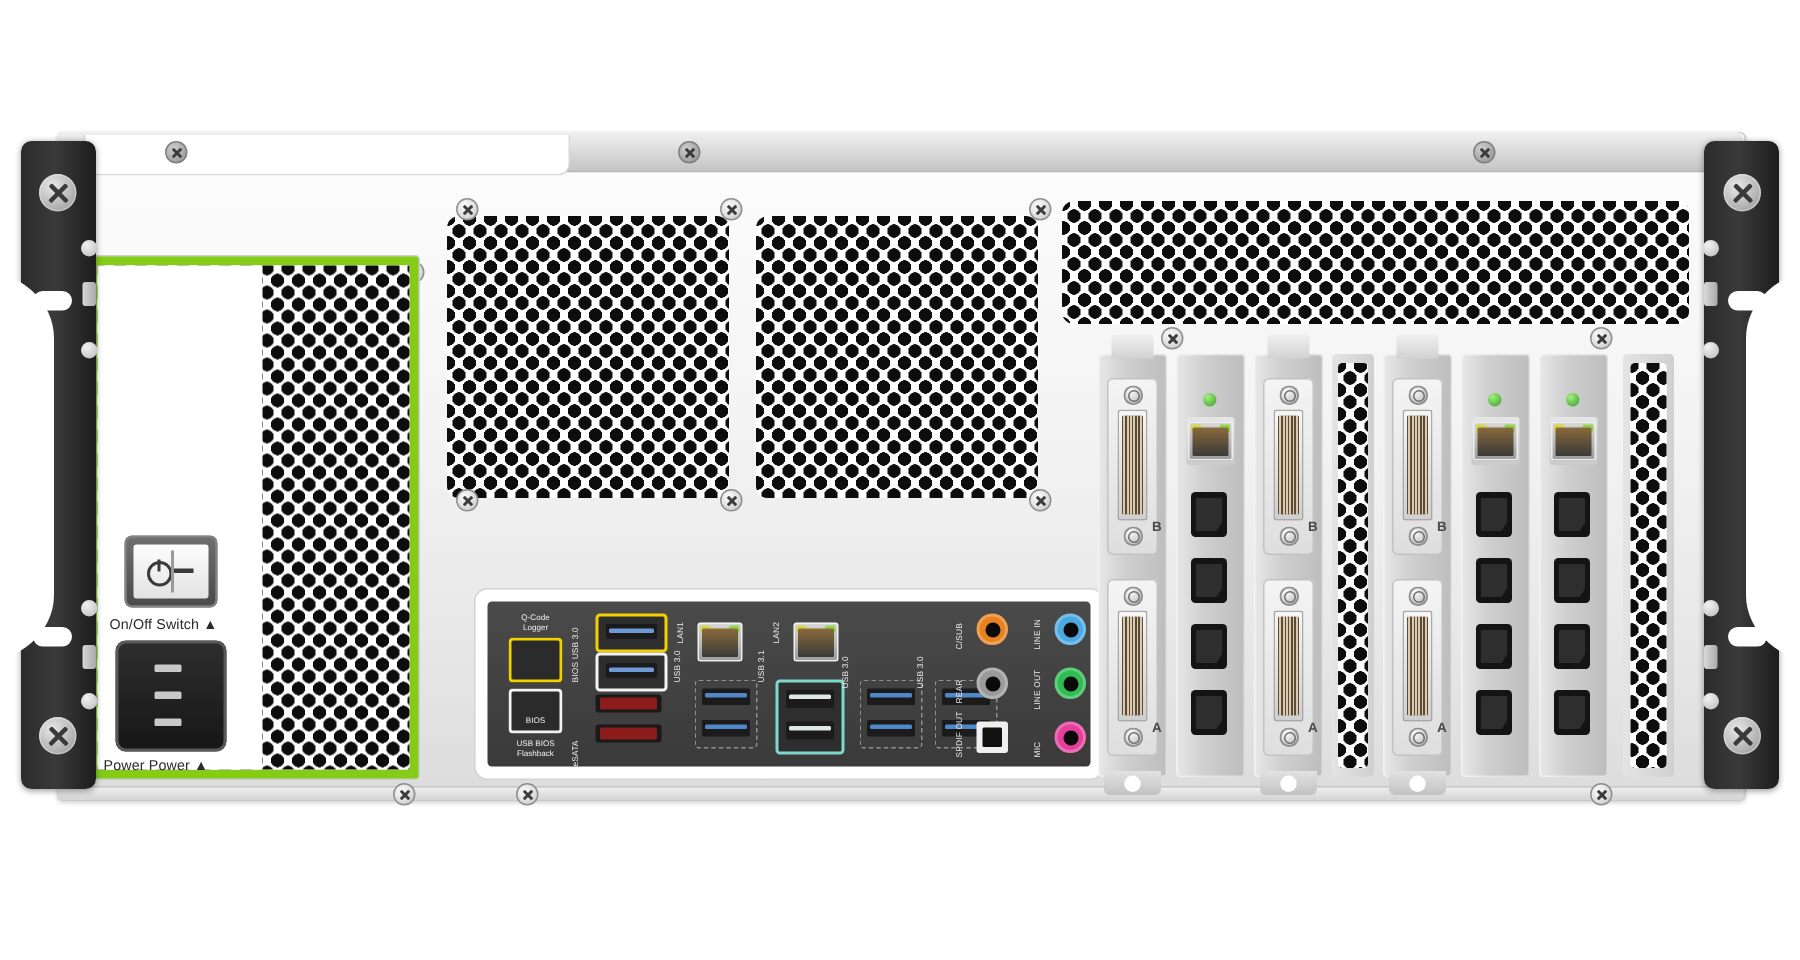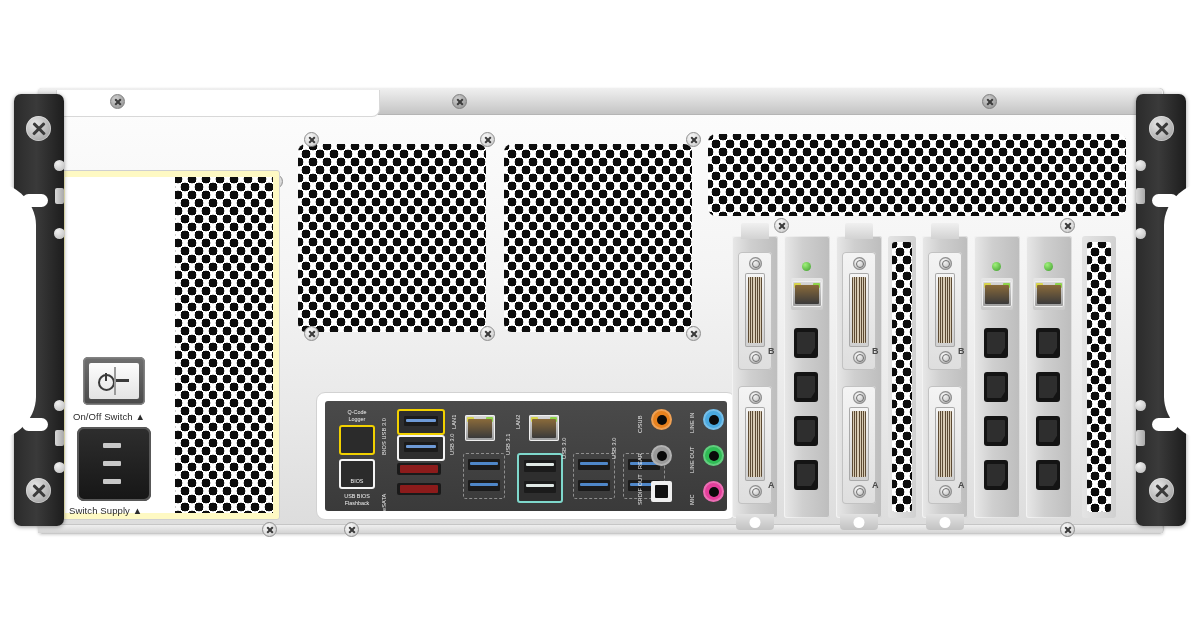--- a/index.html
+++ b/index.html
@@ -61,21 +61,21 @@
     background-color:#ffffff;
     background-image:
       radial-gradient(circle at 50% 50%, #0d0d0d 41%, transparent 43%),
       radial-gradient(circle at 50% 50%, #0d0d0d 41%, transparent 43%);
     background-size:14px 16px,14px 16px;
     background-position:0 0, 7px 8px;}
   .mesh.rounded{border-radius:8px;}
 
   
   .psu{position:absolute;left:44px;top:82px;width:220px;height:348px;
-    background:#fef9c3;border:1px solid #cfcfcf;border-radius:3px;}
+    background:#84cc16;border:1px solid #cfcfcf;border-radius:3px;}
   .psu-mesh{position:absolute;left:6px;top:6px;width:208px;height:336px;}
   .psu-face{position:absolute;left:6px;top:6px;width:110px;height:336px;background:#fff;}
   .switch{position:absolute;left:24px;top:186px;width:62px;height:48px;
     background:linear-gradient(180deg,#6f6f6f,#4a4a4a);border-radius:5px;
     box-shadow:inset 0 0 0 1.5px #828282;}
   .switch-in{position:absolute;left:6px;top:6px;width:50px;height:36px;
     background:linear-gradient(180deg,#fdfdfd,#e3e3e3);border-radius:2px;
     display:flex;align-items:center;}
   .switch-in:after{content:"";position:absolute;left:50%;top:4px;width:1.6px;height:28px;
     background:#9a9a9a;}
@@ -219,21 +219,21 @@
           <span class="sw-i"></span>
         </div>
       </div>
       <div class="lbl" style="left:14px;top:240px;">On/Off Switch ▲</div>
 
       <div class="iec">
         <span class="iec-pin" style="left:26px;top:16px;width:18px;height:5px;"></span>
         <span class="iec-pin" style="left:26px;top:34px;width:18px;height:5px;"></span>
         <span class="iec-pin" style="left:26px;top:52px;width:18px;height:5px;"></span>
       </div>
-      <div class="lbl" style="left:10px;top:334px;">Switch Supply ▲</div>
+      <div class="lbl" style="left:10px;top:334px;">Power Power ▲</div>
     </div>
 
     <div class="ioshield">
       <div class="io">
 
         <div class="iolabel" style="left:10px;top:8px;width:44px;white-space:pre;">Q-Code
 Logger</div>
         <div class="qbtn y" style="left:14px;top:24px;width:36px;height:30px;"></div>
         <div class="qbtn w" style="left:14px;top:58px;width:36px;height:30px;">
           <span class="iolabel" style="left:0;right:0;top:19px;">BIOS</span>

